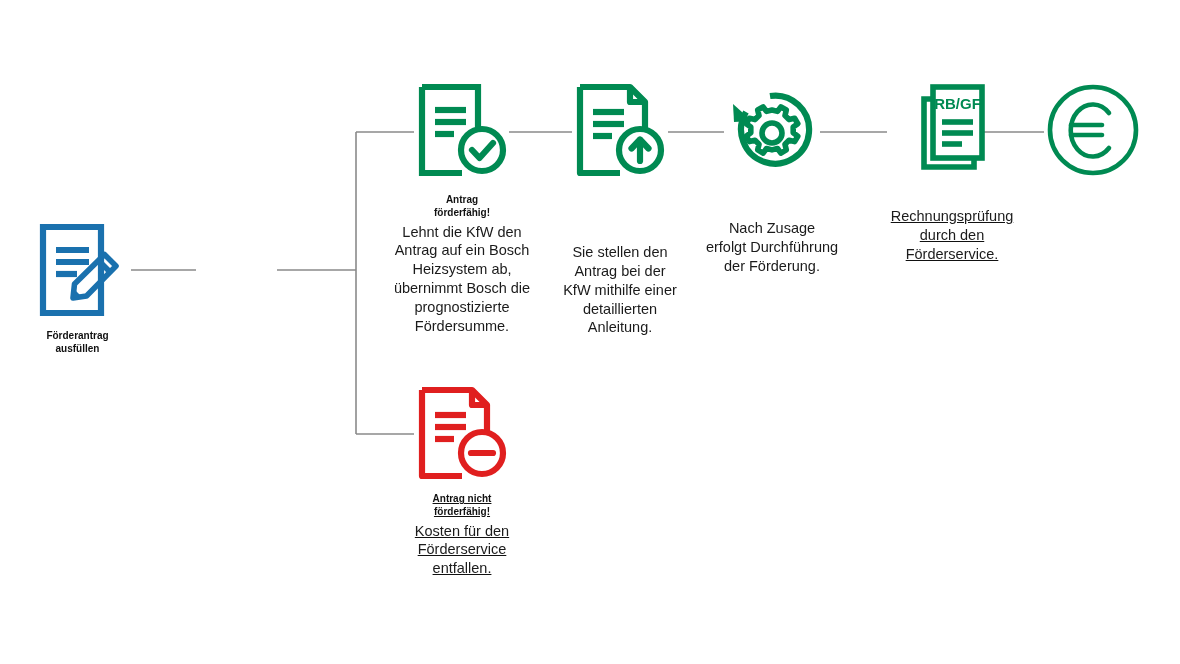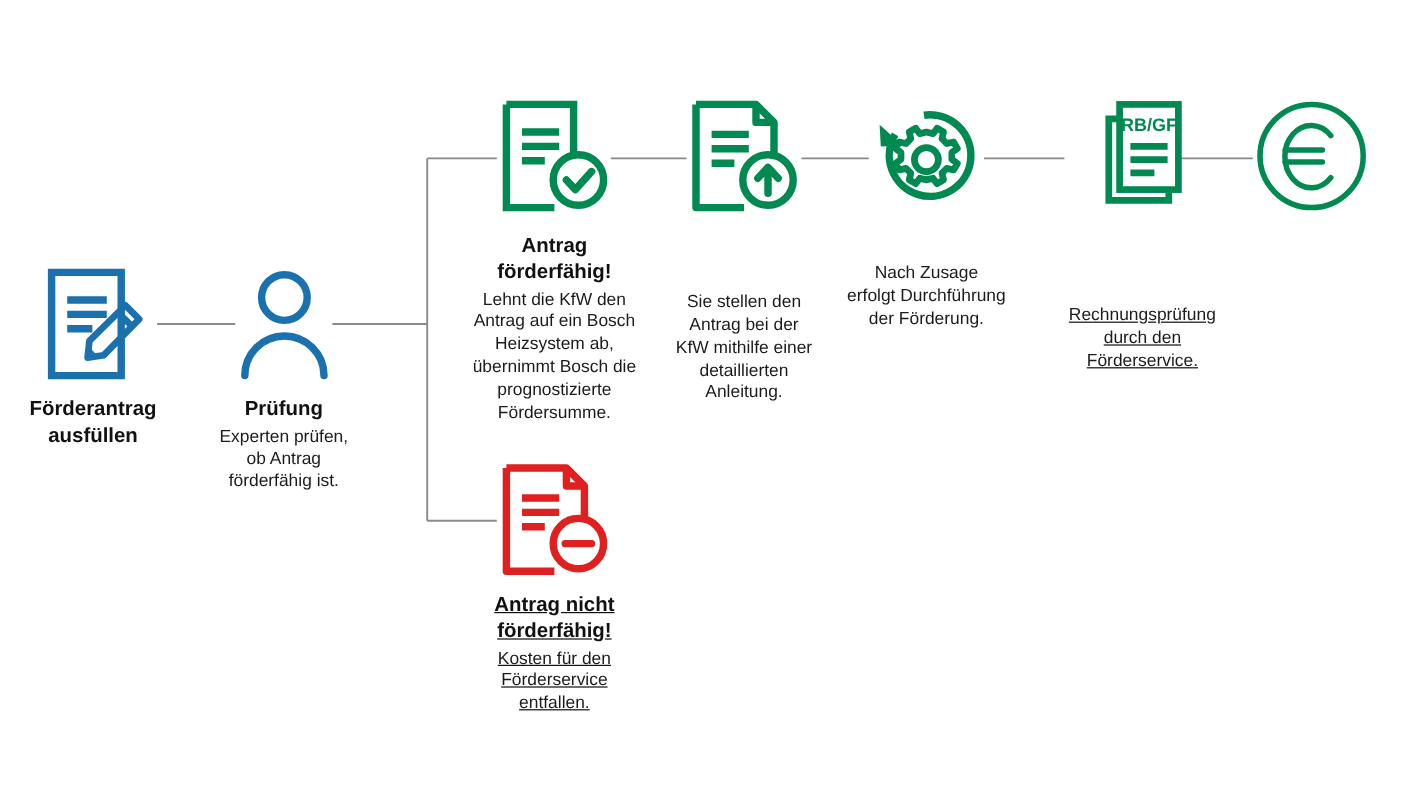--- a/index.html
+++ b/index.html
@@ -25,21 +25,21 @@
     position: absolute;
     text-align: center;
   }
   .icon-box {
     display: flex;
     align-items: center;
     justify-content: center;
   }
   .node-title {
     font-weight: bold;
-    font-size: 17px;
+    font-size: 10px;
     line-height: 1.28;
     color: #111111;
     margin: 0;
   }
   .node-desc {
     font-size: 14.5px;
     line-height: 1.30;
     color: #1b1b1b;
     margin: 0;
     font-weight: normal;
@@ -98,37 +98,20 @@
         </g>
         <path d="M38 76 L46 74 L40 68 Z" fill="#1a71ae"></path>
       </svg>
     </div>
     <div class="txt-block" style="margin-top:12px;">
       <div class="node-title">Förderantrag</div>
       <div class="node-title">ausfüllen</div>
     </div>
   </div>
 
-  <div class="node" style="left:160px; top:222px; width:153px;">
-    <div class="icon-box" style="height:96px;">
-      <svg width="86" height="96" viewBox="0 0 86 96">
-        <g fill="none" stroke="#1a71ae" stroke-width="6.2" stroke-linecap="round">
-          <circle cx="43" cy="26" r="19"></circle>
-          <path d="M10 91 A33 33 0 0 1 76 91"></path>
-        </g>
-      </svg>
-    </div>
-    <div class="txt-block" style="margin-top:12px;">
-      <div class="node-title">Prüfung</div>
-      <div class="title-gap"></div>
-      <div class="node-desc">Experten prüfen,</div>
-      <div class="node-desc">ob Antrag</div>
-      <div class="node-desc">förderfähig ist.</div>
-    </div>
-  </div>
 
   <div class="node" style="left:382px; top:82px; width:160px;">
     <div class="icon-box" style="height:96px;">
       <svg width="96" height="96" viewBox="0 0 96 96">
         <g fill="none" stroke="#008a52" stroke-width="6.2">
           <path d="M8 5 H64 V52"></path>
           <path d="M8 5 V91 H48"></path>
           <line x1="21" y1="28" x2="52" y2="28"></line>
           <line x1="21" y1="40" x2="52" y2="40"></line>
           <line x1="21" y1="52" x2="40" y2="52"></line>
@@ -225,21 +208,21 @@
         <path d="M29 17 H20 V85 H70 V76" fill="none" stroke="#008a52" stroke-width="5.6"></path>
         <rect x="29" y="5" width="49" height="71" fill="#ffffff" stroke="#008a52" stroke-width="5.6"></rect>
         <text x="53.5" y="27" text-anchor="middle" font-family="Liberation Sans, sans-serif" font-size="15" font-weight="bold" fill="#008a52">RB/GF</text>
         <g fill="none" stroke="#008a52" stroke-width="5.6">
           <line x1="38" y1="40" x2="69" y2="40"></line>
           <line x1="38" y1="51" x2="69" y2="51"></line>
           <line x1="38" y1="62" x2="58" y2="62"></line>
         </g>
       </svg>
     </div>
-    <div class="txt-block" style="margin-top:76px;">
+    <div class="txt-block" style="margin-top:29px;">
       <div class="node-desc">Rechnungsprüfung</div>
       <div class="node-desc">durch den</div>
       <div class="node-desc">Förderservice.</div>
     </div>
   </div>
 
   <div class="node" style="left:1018px; top:82px; width:150px;">
     <div class="icon-box" style="height:96px;">
       <svg width="96" height="96" viewBox="0 0 96 96">
         <circle cx="48" cy="48" r="43" fill="none" stroke="#008a52" stroke-width="4.6"></circle>

